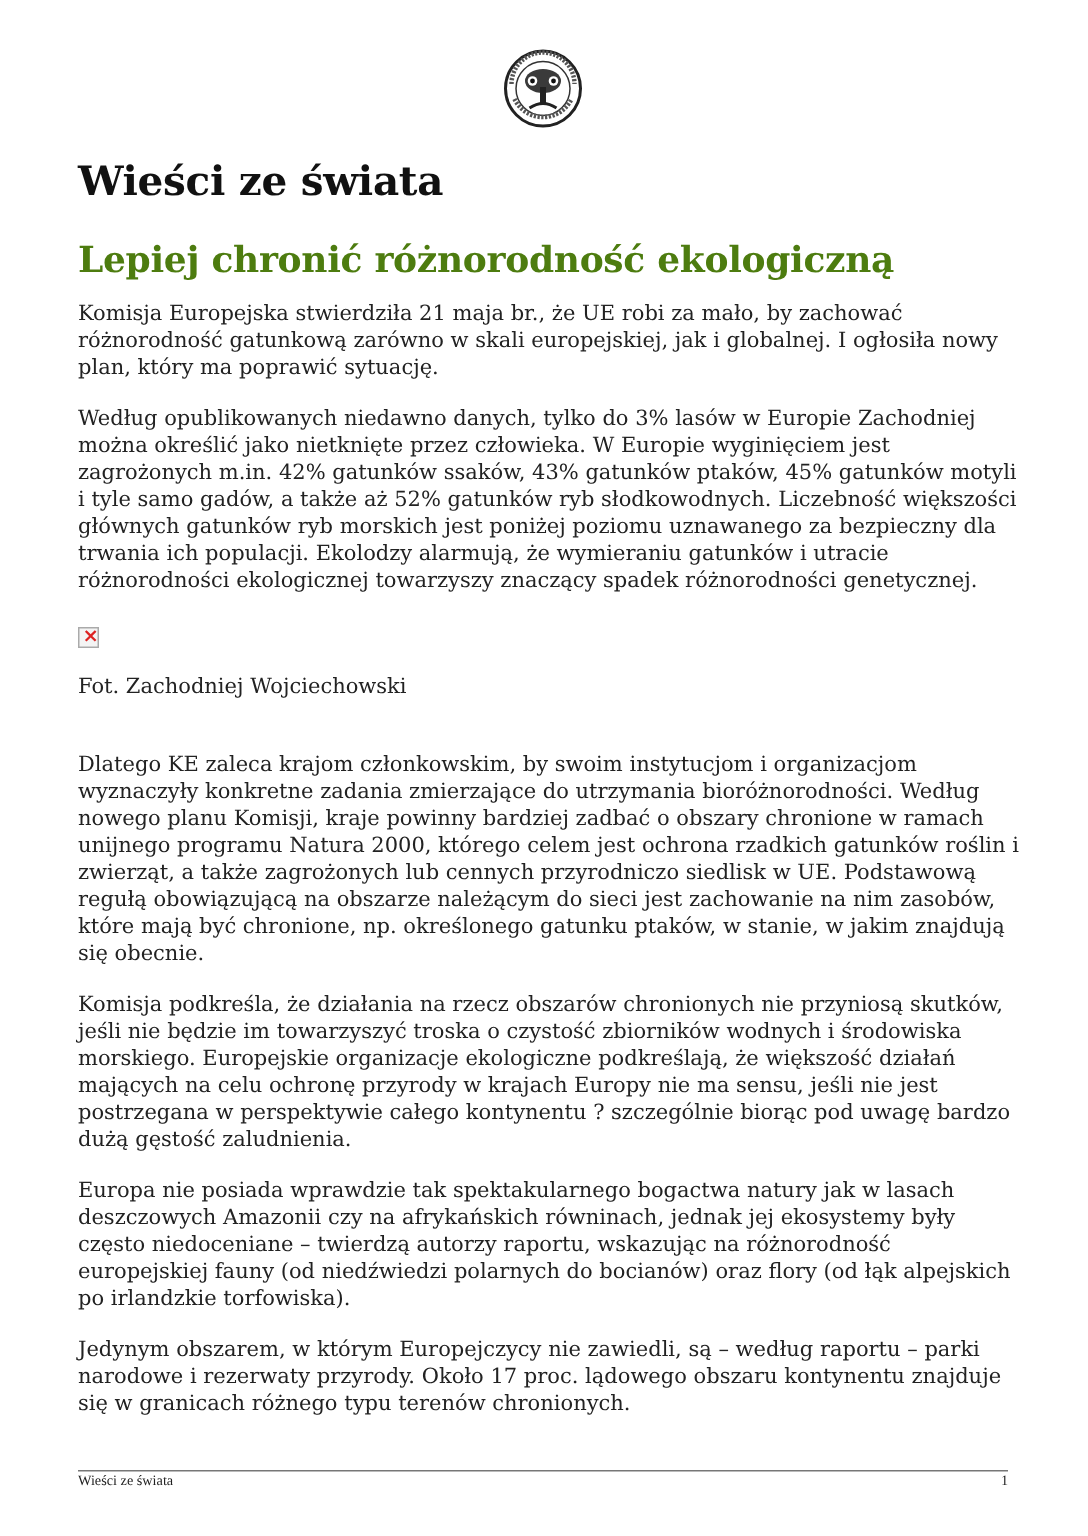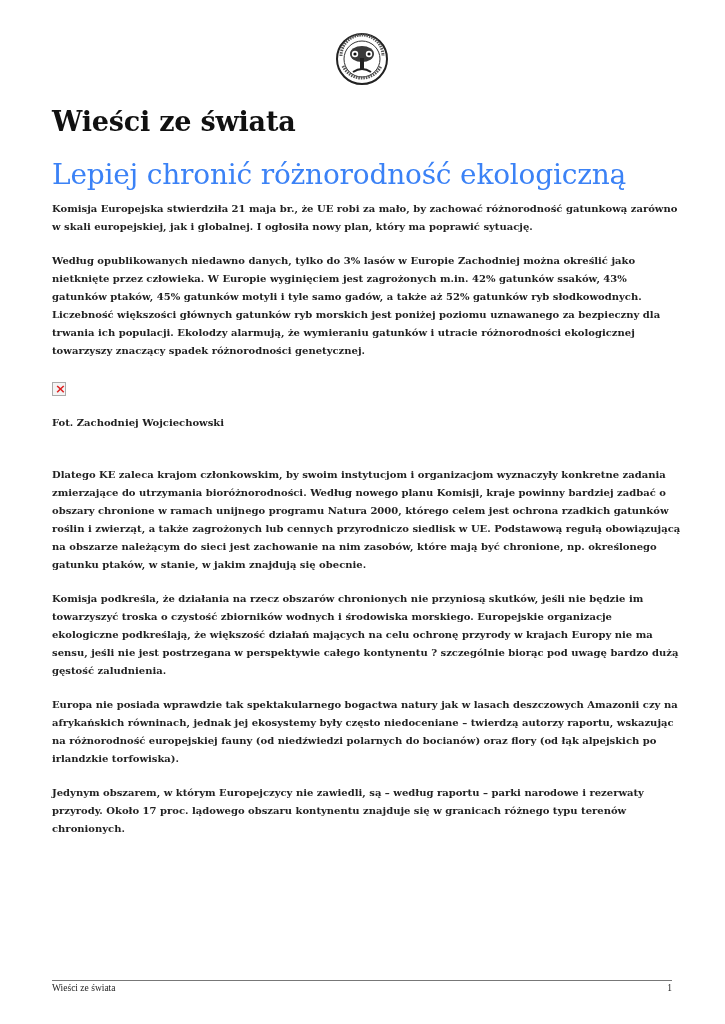--- a/index.html
+++ b/index.html
@@ -1,21 +1,21 @@
 <!DOCTYPE html>
 <html><head>
   <meta charset="utf-8">
   <style>
     * { margin: 0; padding: 0; box-sizing: border-box; }
     html, body { width: 725px; height: 1024px; background: #ffffff; overflow: hidden; }
     body { position: relative; font-family: "DejaVu Serif", serif; color: #1a1a1a; }
     .logo { position: absolute; left: 335px; top: 32px; width: 54px; height: 54px; }
     .page-title { position: absolute; left: 52px; top: 106px; font-size: 27px; font-weight: bold; color: #111; letter-spacing: -0.2px; }
-    .article-title { position: absolute; left: 52px; top: 158px; font-size: 28px; font-weight: normal; color: #3b82f6; letter-spacing: -0.2px; }
-    .content { position: absolute; left: 52px; top: 200px; width: 630px; font-size: 10px; line-height: 18px; color: #222; font-weight: bold; }
+    .article-title { position: absolute; left: 52px; top: 158px; font-size: 24px; font-weight: bold; color: #4d7c0f; letter-spacing: -0.2px; }
+    .content { position: absolute; left: 52px; top: 200px; width: 630px; font-size: 14px; line-height: 18px; color: #222; }
     .content p { margin-bottom: 16px; }
     .broken-img { display: inline-block; width: 14px; height: 14px; border: 1px solid #aaa; background: #f4f4f4; position: relative; margin-top: 6px; margin-bottom: 12px; }
     .broken-img::after { content: "×"; position: absolute; left: 2px; top: -3px; font-size: 13px; font-weight: bold; color: #d22; font-family: "DejaVu Sans", sans-serif; }
     .caption { margin-bottom: 34px !important; }
     .footer-line { position: absolute; left: 52px; top: 980px; width: 620px; height: 1px; background: #777; }
     .footer-left { position: absolute; left: 52px; top: 983px; font-size: 9.5px; color: #222; font-family: "Liberation Serif", serif; }
     .footer-right { position: absolute; left: 660px; top: 983px; width: 12px; text-align: right; font-size: 9.5px; color: #222; font-family: "Liberation Serif", serif; }
   </style>
 </head>
 <body>

